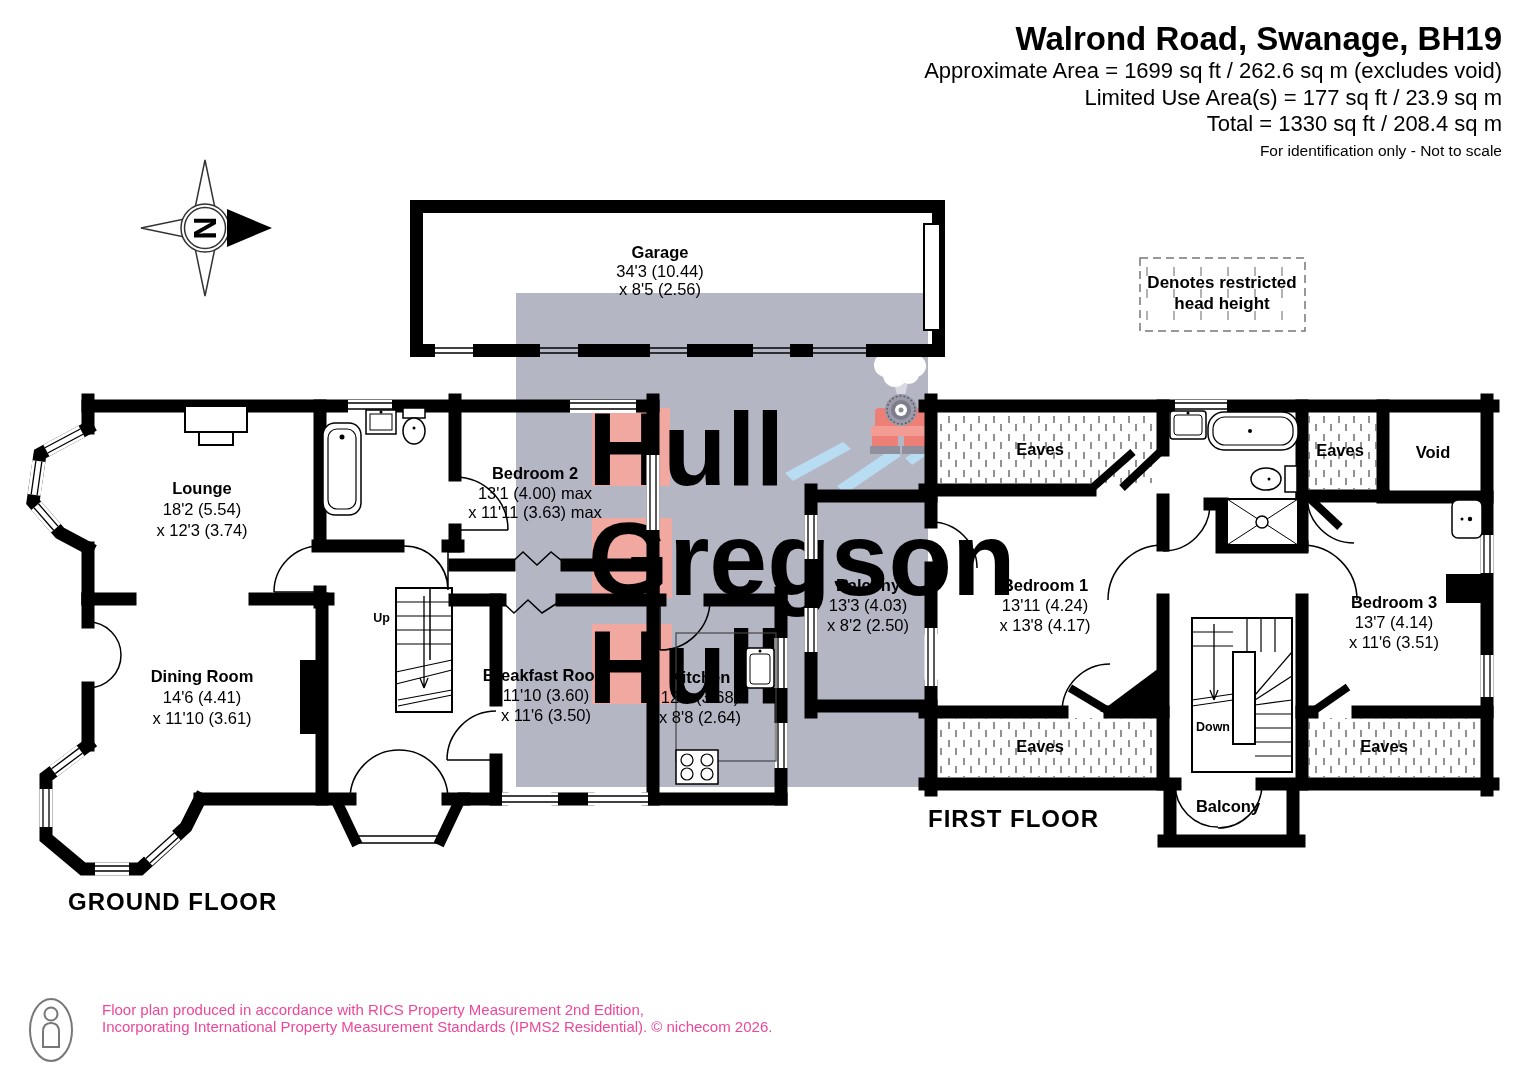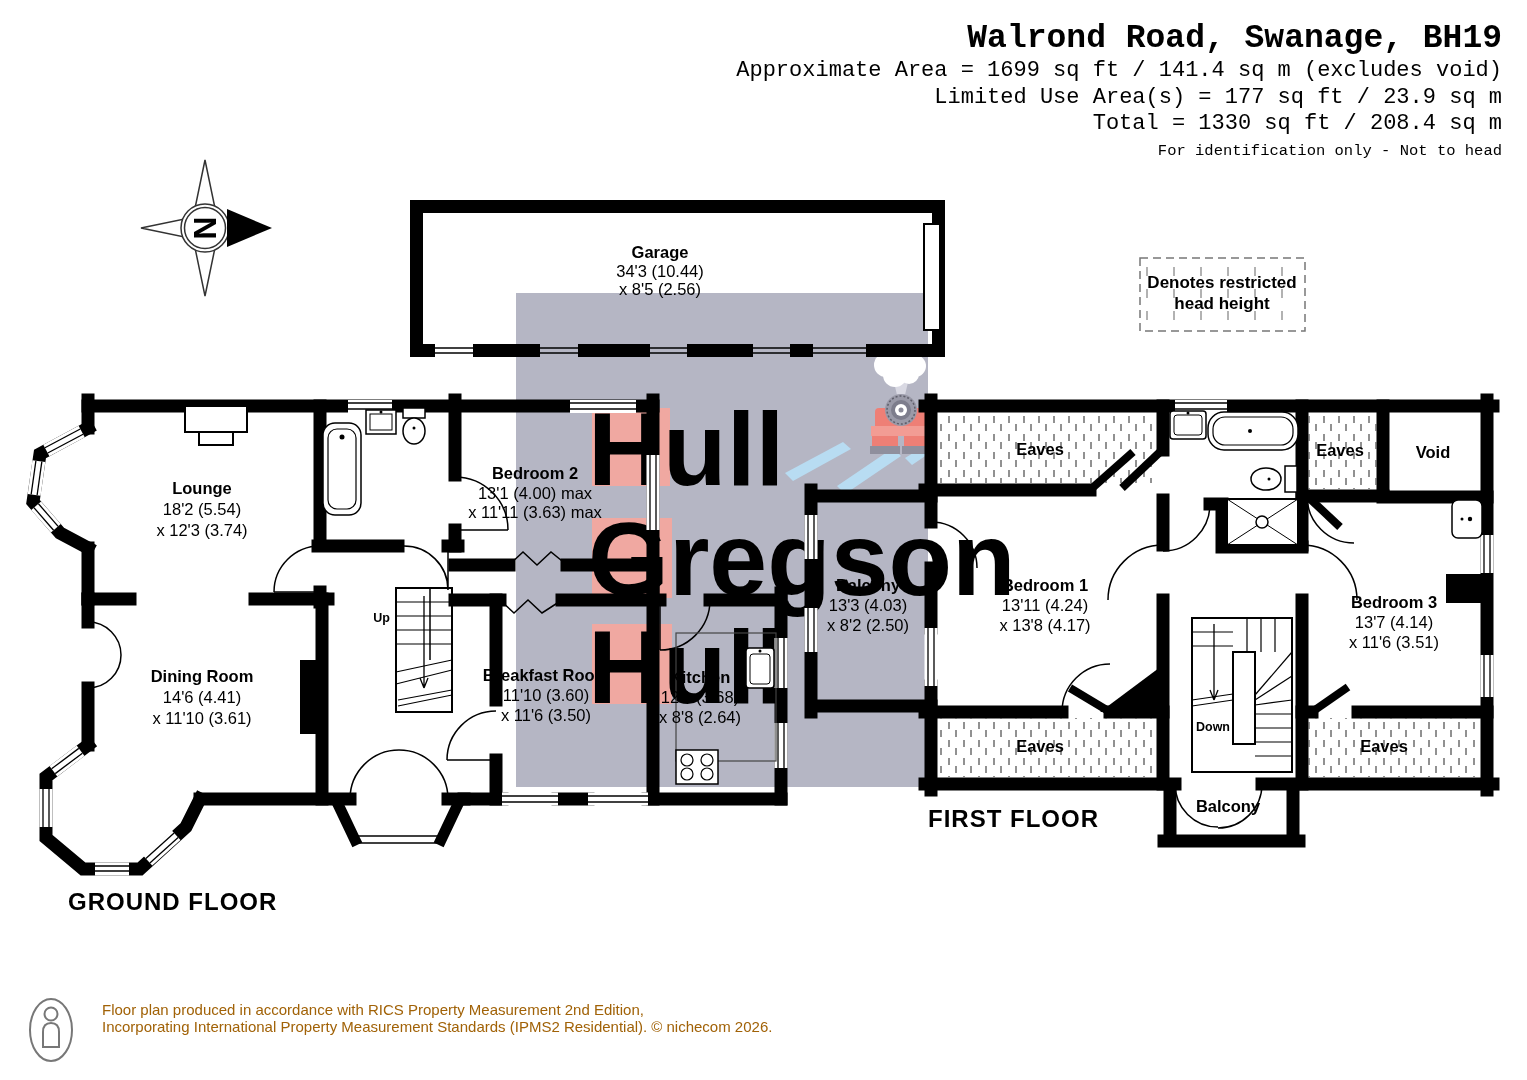--- a/index.html
+++ b/index.html
@@ -1,29 +1,29 @@
 <!DOCTYPE html>
 <html><head>
 <meta charset="utf-8">
 <style>
   html,body{margin:0;padding:0;background:#fff;width:1527px;height:1080px;overflow:hidden;
     font-family:"Liberation Sans",sans-serif;}
   .stage{position:relative;width:1527px;height:1080px;background:#fff;}
   
-  .header{position:absolute;top:20px;right:25px;text-align:right;color:#000;z-index:3;font-family:Liberation Mono, monospace;}
+  .header{position:absolute;top:20px;right:25px;text-align:right;color:#000;z-index:3;}
   .header .title{font-size:33px;font-weight:bold;line-height:38px;}
   .header .area{font-size:22px;line-height:26.5px;}
   .header .disc{font-size:15.5px;margin-top:4px;}
   
   .wm{position:absolute;left:516px;top:293px;width:412px;height:494px;background:#b5b6c4;z-index:1;}
   
   .plan{position:absolute;left:0;top:0;z-index:2;}
   
   .footer{position:absolute;left:28px;top:997px;z-index:3;display:flex;align-items:flex-start;}
-  .footer .ftxt{margin-left:28px;color:#a16207;font-size:15px;line-height:16.5px;padding-top:5px;}
+  .footer .ftxt{margin-left:28px;color:#ec4899;font-size:15px;line-height:16.5px;padding-top:5px;}
   .footer .cpy{margin-left:4px;}
   text{font-family:"Liberation Sans",sans-serif;fill:#000;}
   .rname{font-weight:bold;font-size:16.5px;}
   .rdim{font-size:16.5px;}
   .flabel{font-weight:bold;font-size:24px;letter-spacing:1px;}
   .small{font-weight:bold;font-size:12.5px;}
   .legendtxt{font-weight:bold;font-size:17px;}
 </style>
 </head>
 <body>
@@ -394,24 +394,24 @@
       <text x="390" y="622" text-anchor="end" class="small">Up</text>
       <text x="1213" y="731" class="small">Down</text>
     </g>
 
     <text x="68" y="910" class="flabel">GROUND FLOOR</text>
     <text x="928" y="827" class="flabel">FIRST FLOOR</text>
   </svg>
 
   <div class="header">
     <div class="title">Walrond Road, Swanage, BH19</div>
-    <div class="area">Approximate Area = 1699 sq ft / 141.4 sq m (excludes void)</div>
+    <div class="area">Approximate Area = 1699 sq ft / 262.6 sq m (excludes void)</div>
     <div class="area">Limited Use Area(s) = 177 sq ft / 23.9 sq m</div>
     <div class="area">Total = 1330 sq ft / 208.4 sq m</div>
-    <div class="disc">For identification only - Not to head</div>
+    <div class="disc">For identification only - Not to scale</div>
   </div>
 
   <div class="footer">
     <svg width="46" height="66">
       <ellipse cx="23" cy="33" rx="21" ry="31" fill="none" stroke="#777" stroke-width="2"></ellipse>
       <circle cx="23" cy="17" r="6.5" fill="none" stroke="#777" stroke-width="2"></circle>
       <path d="M15,50 V35 Q15,26 23,26 Q31,26 31,35 V50 Z" fill="none" stroke="#777" stroke-width="2"></path>
     </svg>
     <div class="ftxt">
       <div>Floor plan produced in accordance with RICS Property Measurement 2nd Edition,</div>

